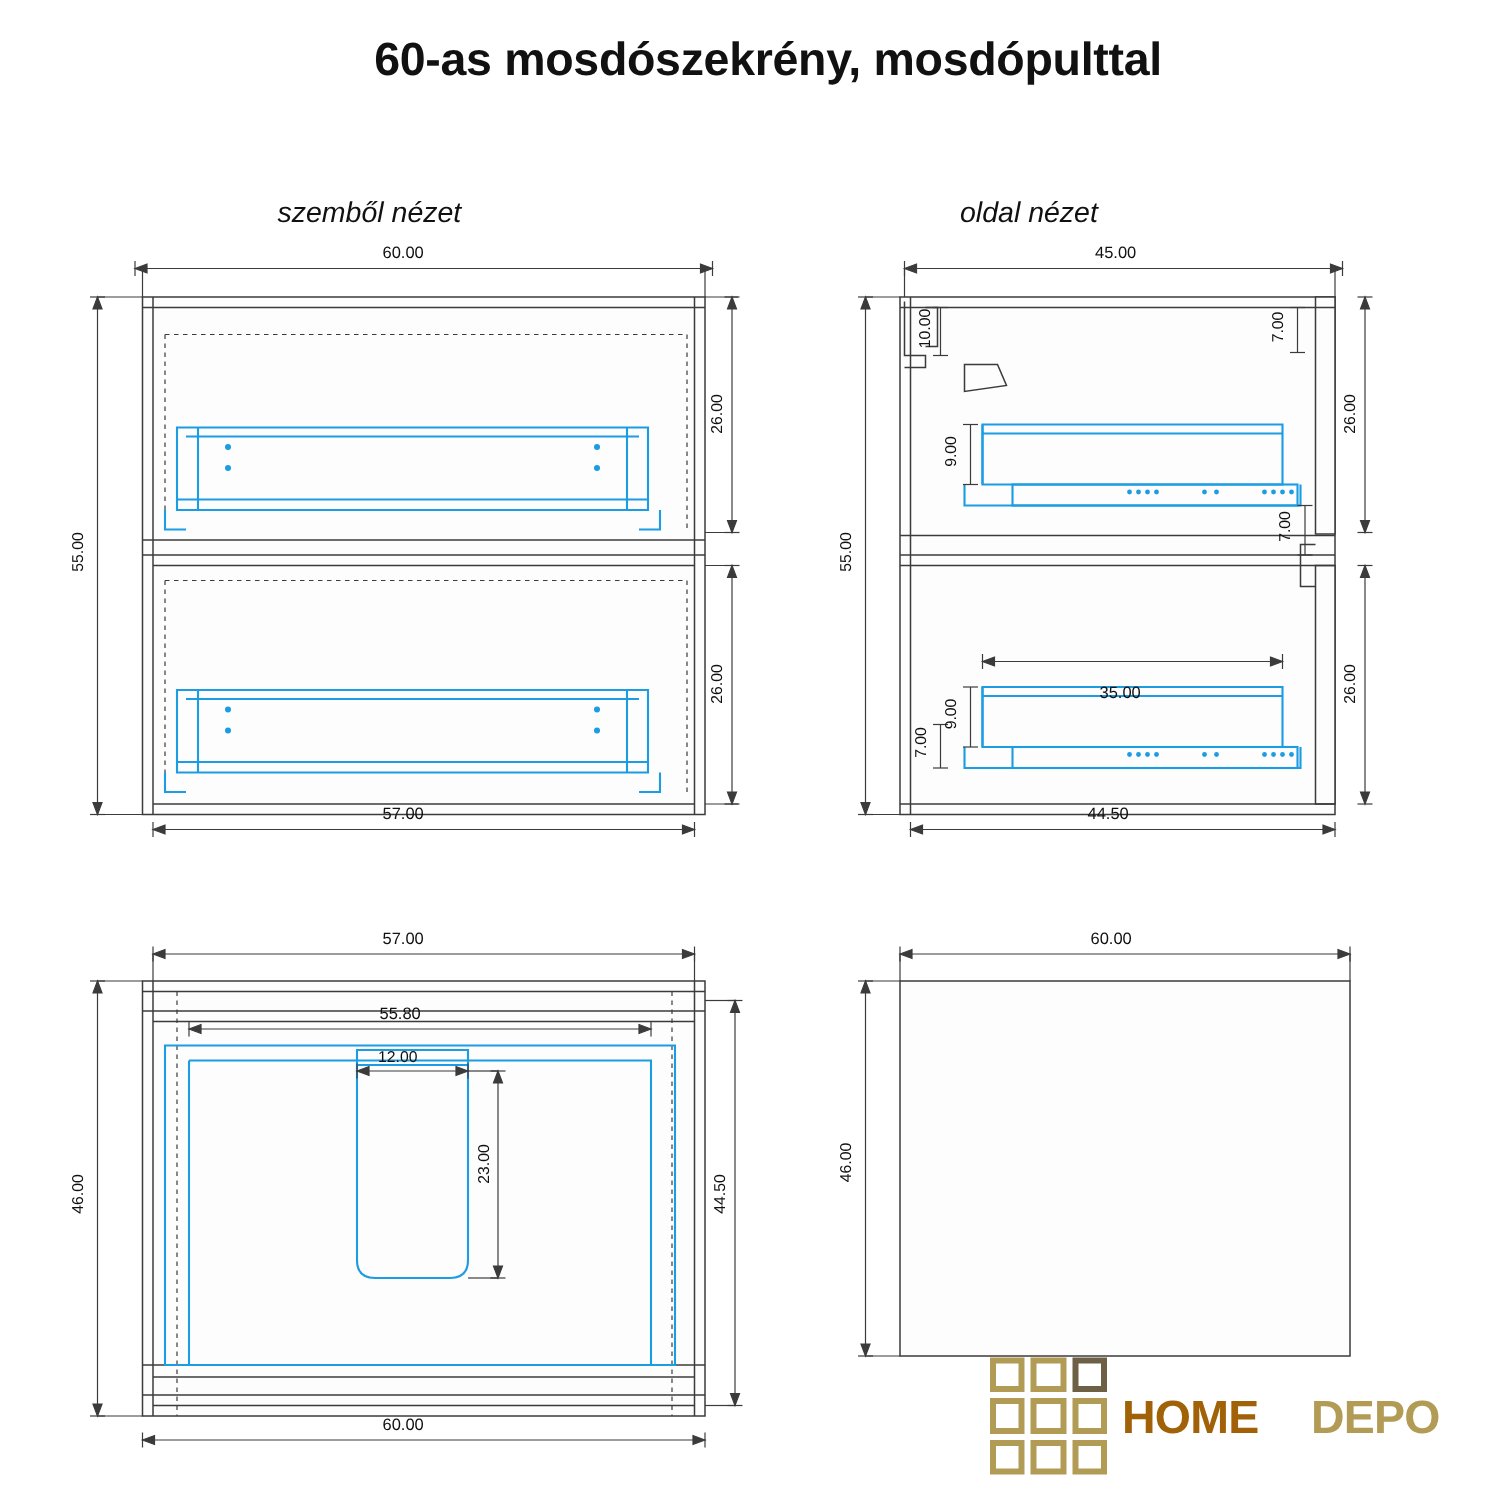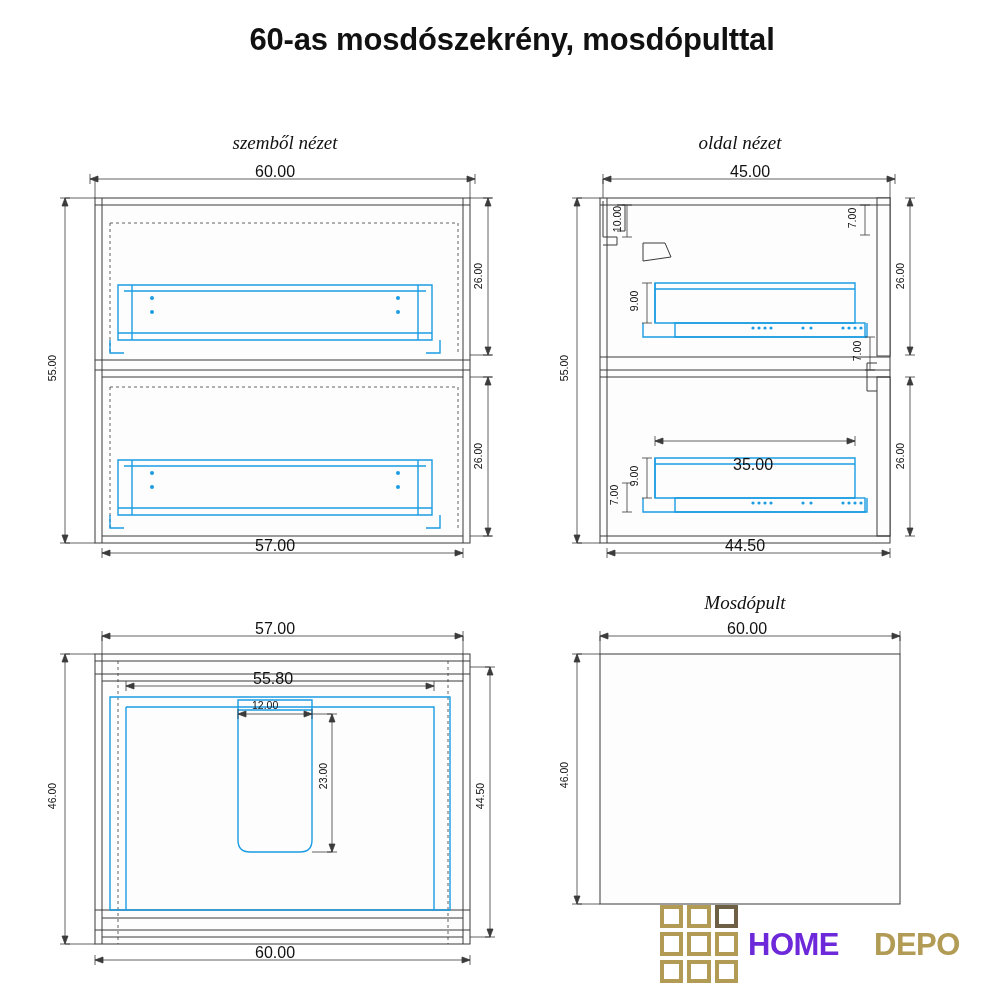--- a/index.html
+++ b/index.html
@@ -18,36 +18,34 @@
     position:absolute;top:22px;left:12px;width:1000px;
     text-align:center;
     font-size:31px;font-weight:bold;letter-spacing:-.2px;
     color:#111;
   }
 
   
   .view-caption{
     position:absolute;
     font-size:19px;font-style:italic;color:#111;
-    text-align:center;
     white-space:nowrap;
-    font-family:Liberation Serif, serif;
   }
 
   
   .panel{position:absolute;}
   svg{display:block;overflow:visible;}
   .lbl{
     position:absolute;
     font-size:10.5px;
     color:#111;
     white-space:nowrap;
     font-family:"Liberation Sans", sans-serif;
   }
-  .lbl.big{font-size:16px;}
+  .lbl.big{font-size:11px;}
   .lbl-rot{
     position:absolute;
     font-size:10.5px;
     white-space:nowrap;
     transform:rotate(-90deg);
     transform-origin:center center;
   }
 
   
   .logo{
@@ -63,21 +61,21 @@
   }
   .logo-cell{
     border:4px solid #b29b55;
     box-sizing:border-box;
   }
   .logo-cell.dark{border-color:#6d6045;}
   .logo-text{
     font-size:31px;font-weight:bold;letter-spacing:-.5px;
     line-height:1;
   }
-  .logo-text .home{color:#6d28d9;}
+  .logo-text .home{color:#a16207;}
   .logo-text .depo{color:#b29b55;margin-left:35px;}
 </style>
 </head>
 <body>
 
 <div class="page">
 
   <div class="main-title">60-as mosdószekrény, mosdópulttal</div>
 
   <div class="view-caption" style="left:185px;top:132px;width:200px;">szemből nézet</div>
@@ -431,21 +429,20 @@
 
     <div class="lbl big" style="left:215px;top:-2px;">57.00</div>
     <div class="lbl big" style="left:213px;top:48px;">55.80</div>
     <div class="lbl" style="left:212px;top:77px;">12.00</div>
     <div class="lbl-rot big" style="left:270px;top:148px;">23.00</div>
     <div class="lbl-rot big" style="left:-1px;top:168px;">46.00</div>
     <div class="lbl-rot big" style="left:427px;top:168px;">44.50</div>
     <div class="lbl big" style="left:215px;top:322px;">60.00</div>
   </div>
 
-  <div class="view-caption" style="left:640px;top:592px;width:210px;">Mosdópult</div>
 
   <div class="panel" style="left:555px;top:622px;width:400px;height:290px;">
     <svg width="400" height="290" viewBox="0 0 400 290">
       <g stroke="#3b3b3b" fill="#fdfdfd" stroke-width="1">
         <rect x="45" y="32" width="300" height="250"></rect>
       </g>
       <g stroke="#3b3b3b" fill="#3b3b3b" stroke-width="0.8">
 
         <line x1="45" y1="14" x2="345" y2="14"></line>
         <line x1="45" y1="9" x2="45" y2="19"></line>

